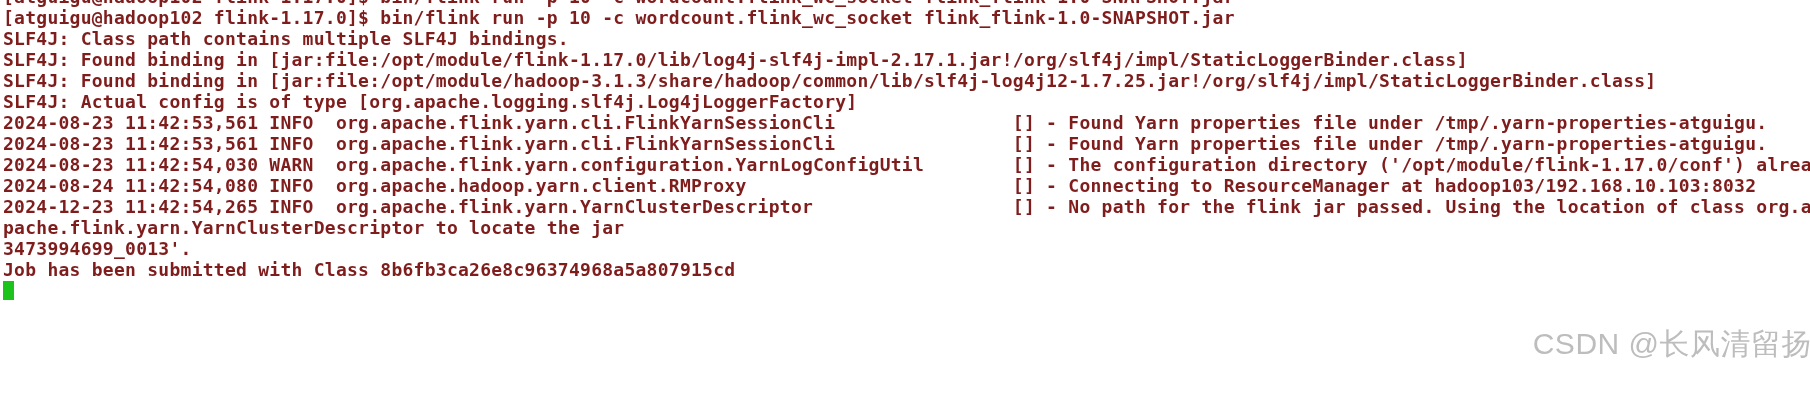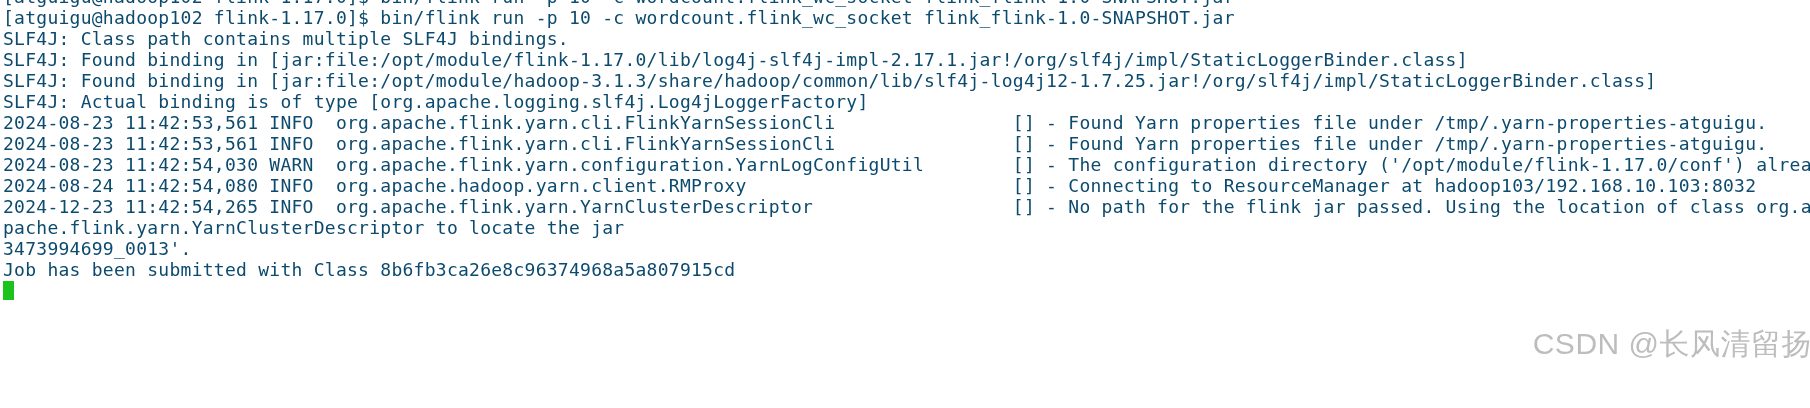--- a/index.html
+++ b/index.html
@@ -44,30 +44,30 @@
     font-family: "Liberation Sans", sans-serif;
     font-size: 30px;
     letter-spacing: 0.5px;
     white-space: nowrap;
     pointer-events: none;
   }
 </style>
 </head>
 <body style="background: rgb(255, 255, 255);">
 
-<div class="terminal" style="color: #0c4a6e;">
+<div class="terminal" style="color: #7f1d1d; font-weight: bold;">
   <div class="clip">
     <div class="line">[atguigu@hadoop102 flink-1.17.0]$ bin/flink run -p 10 -c wordcount.flink_wc_socket flink_flink-1.0-SNAPSHOT.jar</div>
   </div>
   <div>
       <div class="line">[atguigu@hadoop102 flink-1.17.0]$ bin/flink run -p 10 -c wordcount.flink_wc_socket flink_flink-1.0-SNAPSHOT.jar</div>
       <div class="line">SLF4J: Class path contains multiple SLF4J bindings.</div>
       <div class="line">SLF4J: Found binding in [jar:file:/opt/module/flink-1.17.0/lib/log4j-slf4j-impl-2.17.1.jar!/org/slf4j/impl/StaticLoggerBinder.class]</div>
       <div class="line">SLF4J: Found binding in [jar:file:/opt/module/hadoop-3.1.3/share/hadoop/common/lib/slf4j-log4j12-1.7.25.jar!/org/slf4j/impl/StaticLoggerBinder.class]</div>
-      <div class="line">SLF4J: Actual binding is of type [org.apache.logging.slf4j.Log4jLoggerFactory]</div>
+      <div class="line">SLF4J: Actual config is of type [org.apache.logging.slf4j.Log4jLoggerFactory]</div>
       <div class="line">2024-08-23 11:42:53,561 INFO  org.apache.flink.yarn.cli.FlinkYarnSessionCli                [] - Found Yarn properties file under /tmp/.yarn-properties-atguigu.</div>
       <div class="line">2024-08-23 11:42:53,561 INFO  org.apache.flink.yarn.cli.FlinkYarnSessionCli                [] - Found Yarn properties file under /tmp/.yarn-properties-atguigu.</div>
       <div class="line">2024-08-23 11:42:54,030 WARN  org.apache.flink.yarn.configuration.YarnLogConfigUtil        [] - The configuration directory ('/opt/module/flink-1.17.0/conf') alrea</div>
       <div class="line">2024-08-24 11:42:54,080 INFO  org.apache.hadoop.yarn.client.RMProxy                        [] - Connecting to ResourceManager at hadoop103/192.168.10.103:8032</div>
       <div class="line">2024-12-23 11:42:54,265 INFO  org.apache.flink.yarn.YarnClusterDescriptor                  [] - No path for the flink jar passed. Using the location of class org.a</div>
       <div class="line">pache.flink.yarn.YarnClusterDescriptor to locate the jar</div>
       <div class="line">3473994699_0013'.</div>
       <div class="line">Job has been submitted with Class 8b6fb3ca26e8c96374968a5a807915cd</div>
     </div>
   <div class="cursor-row">

